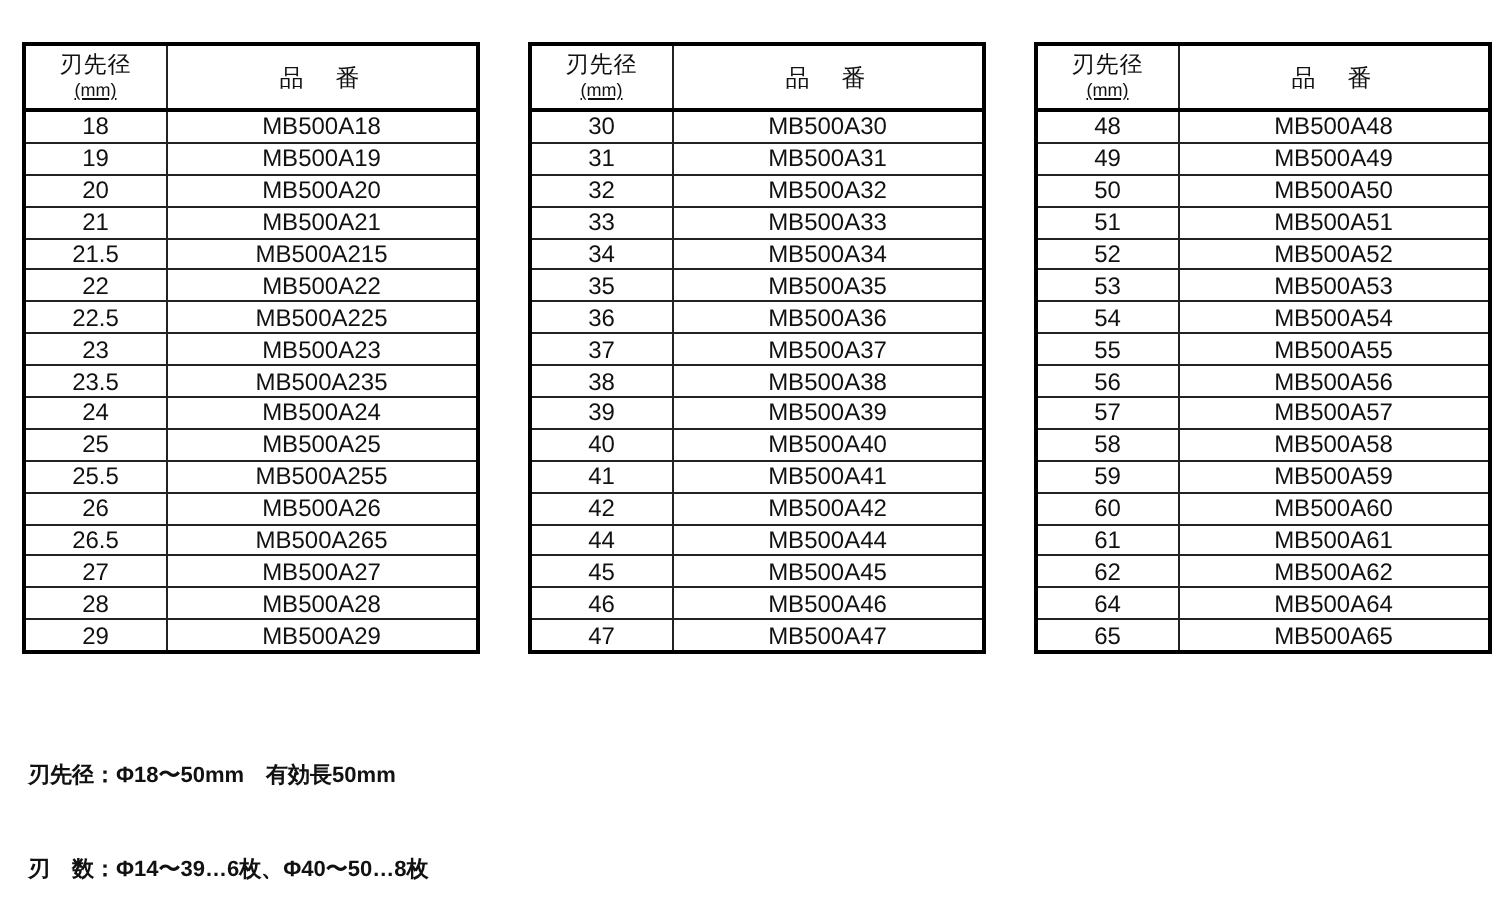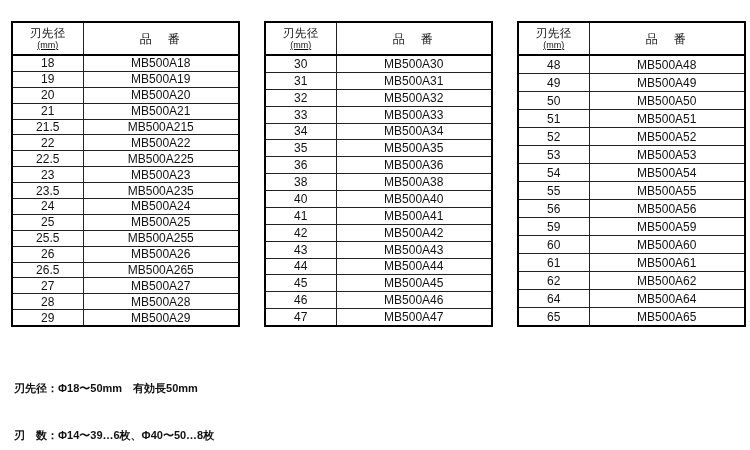--- a/index.html
+++ b/index.html
@@ -217,38 +217,42 @@
           </tr>
           <tr>
             <td>35</td>
             <td>MB500A35</td>
           </tr>
           <tr>
             <td>36</td>
             <td>MB500A36</td>
           </tr>
           <tr>
+            <td>37</td>
+            <td>MB500A37</td>
+          </tr>
+          <tr>
             <td>38</td>
             <td>MB500A38</td>
           </tr>
           <tr>
+            <td>39</td>
+            <td>MB500A39</td>
+          </tr>
+          <tr>
             <td>40</td>
             <td>MB500A40</td>
           </tr>
           <tr>
             <td>41</td>
             <td>MB500A41</td>
           </tr>
           <tr>
             <td>42</td>
             <td>MB500A42</td>
-          </tr>
-          <tr>
-            <td>43</td>
-            <td>MB500A43</td>
           </tr>
           <tr>
             <td>44</td>
             <td>MB500A44</td>
           </tr>
           <tr>
             <td>45</td>
             <td>MB500A45</td>
           </tr>
           <tr>
@@ -307,20 +311,28 @@
             <td>54</td>
             <td>MB500A54</td>
           </tr>
           <tr>
             <td>55</td>
             <td>MB500A55</td>
           </tr>
           <tr>
             <td>56</td>
             <td>MB500A56</td>
+          </tr>
+          <tr>
+            <td>57</td>
+            <td>MB500A57</td>
+          </tr>
+          <tr>
+            <td>58</td>
+            <td>MB500A58</td>
           </tr>
           <tr>
             <td>59</td>
             <td>MB500A59</td>
           </tr>
           <tr>
             <td>60</td>
             <td>MB500A60</td>
           </tr>
           <tr>

